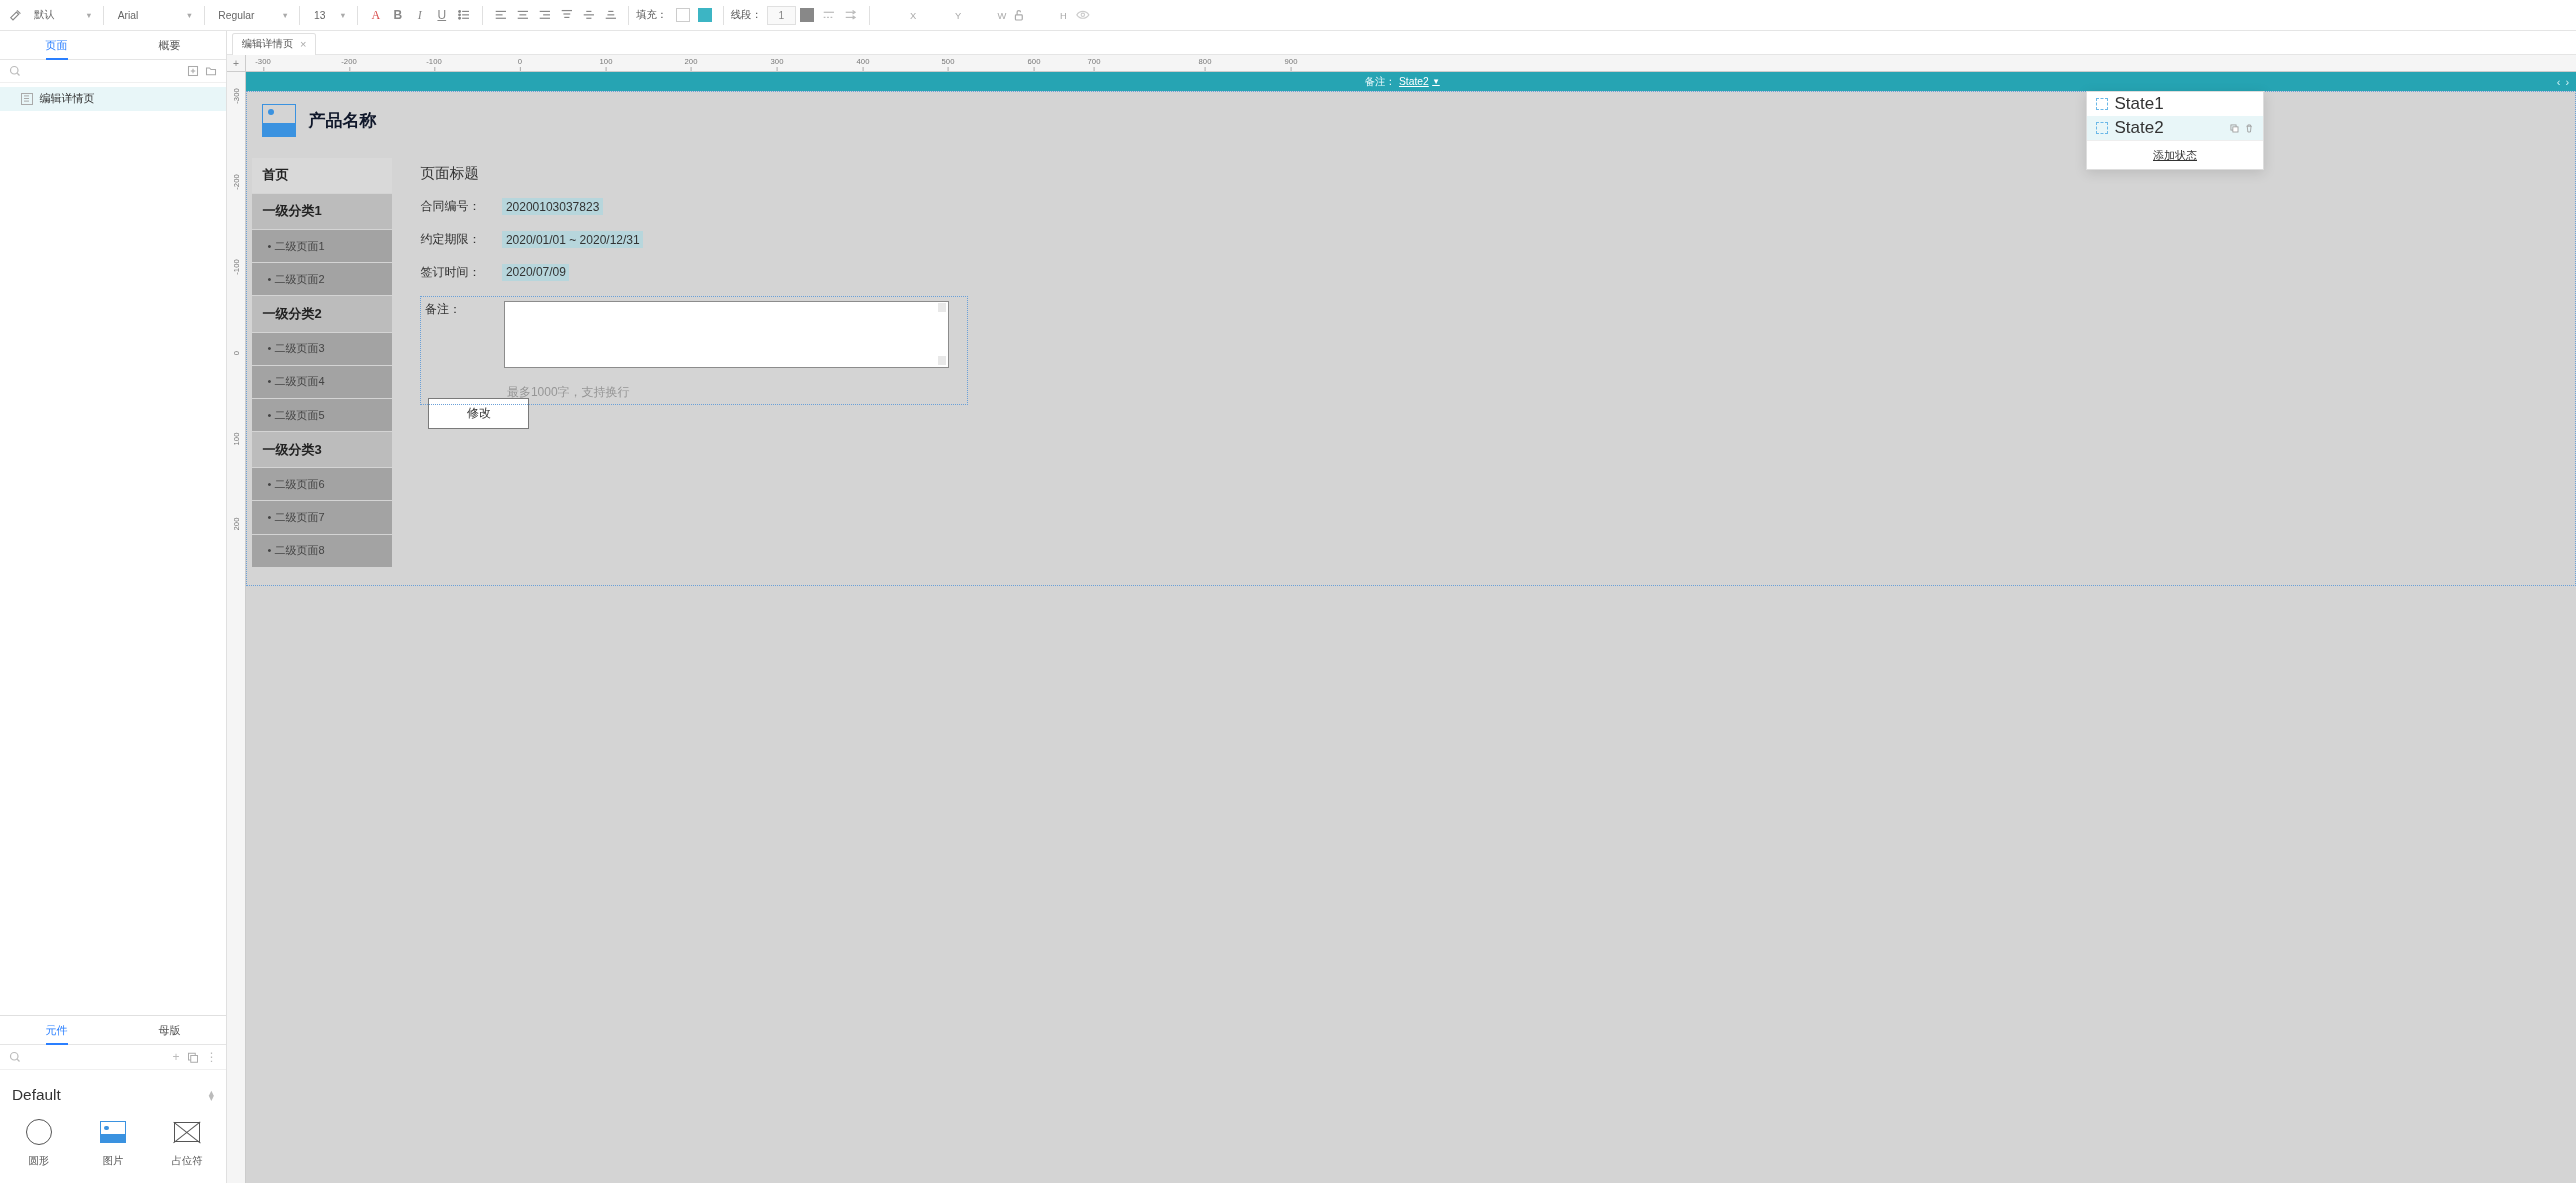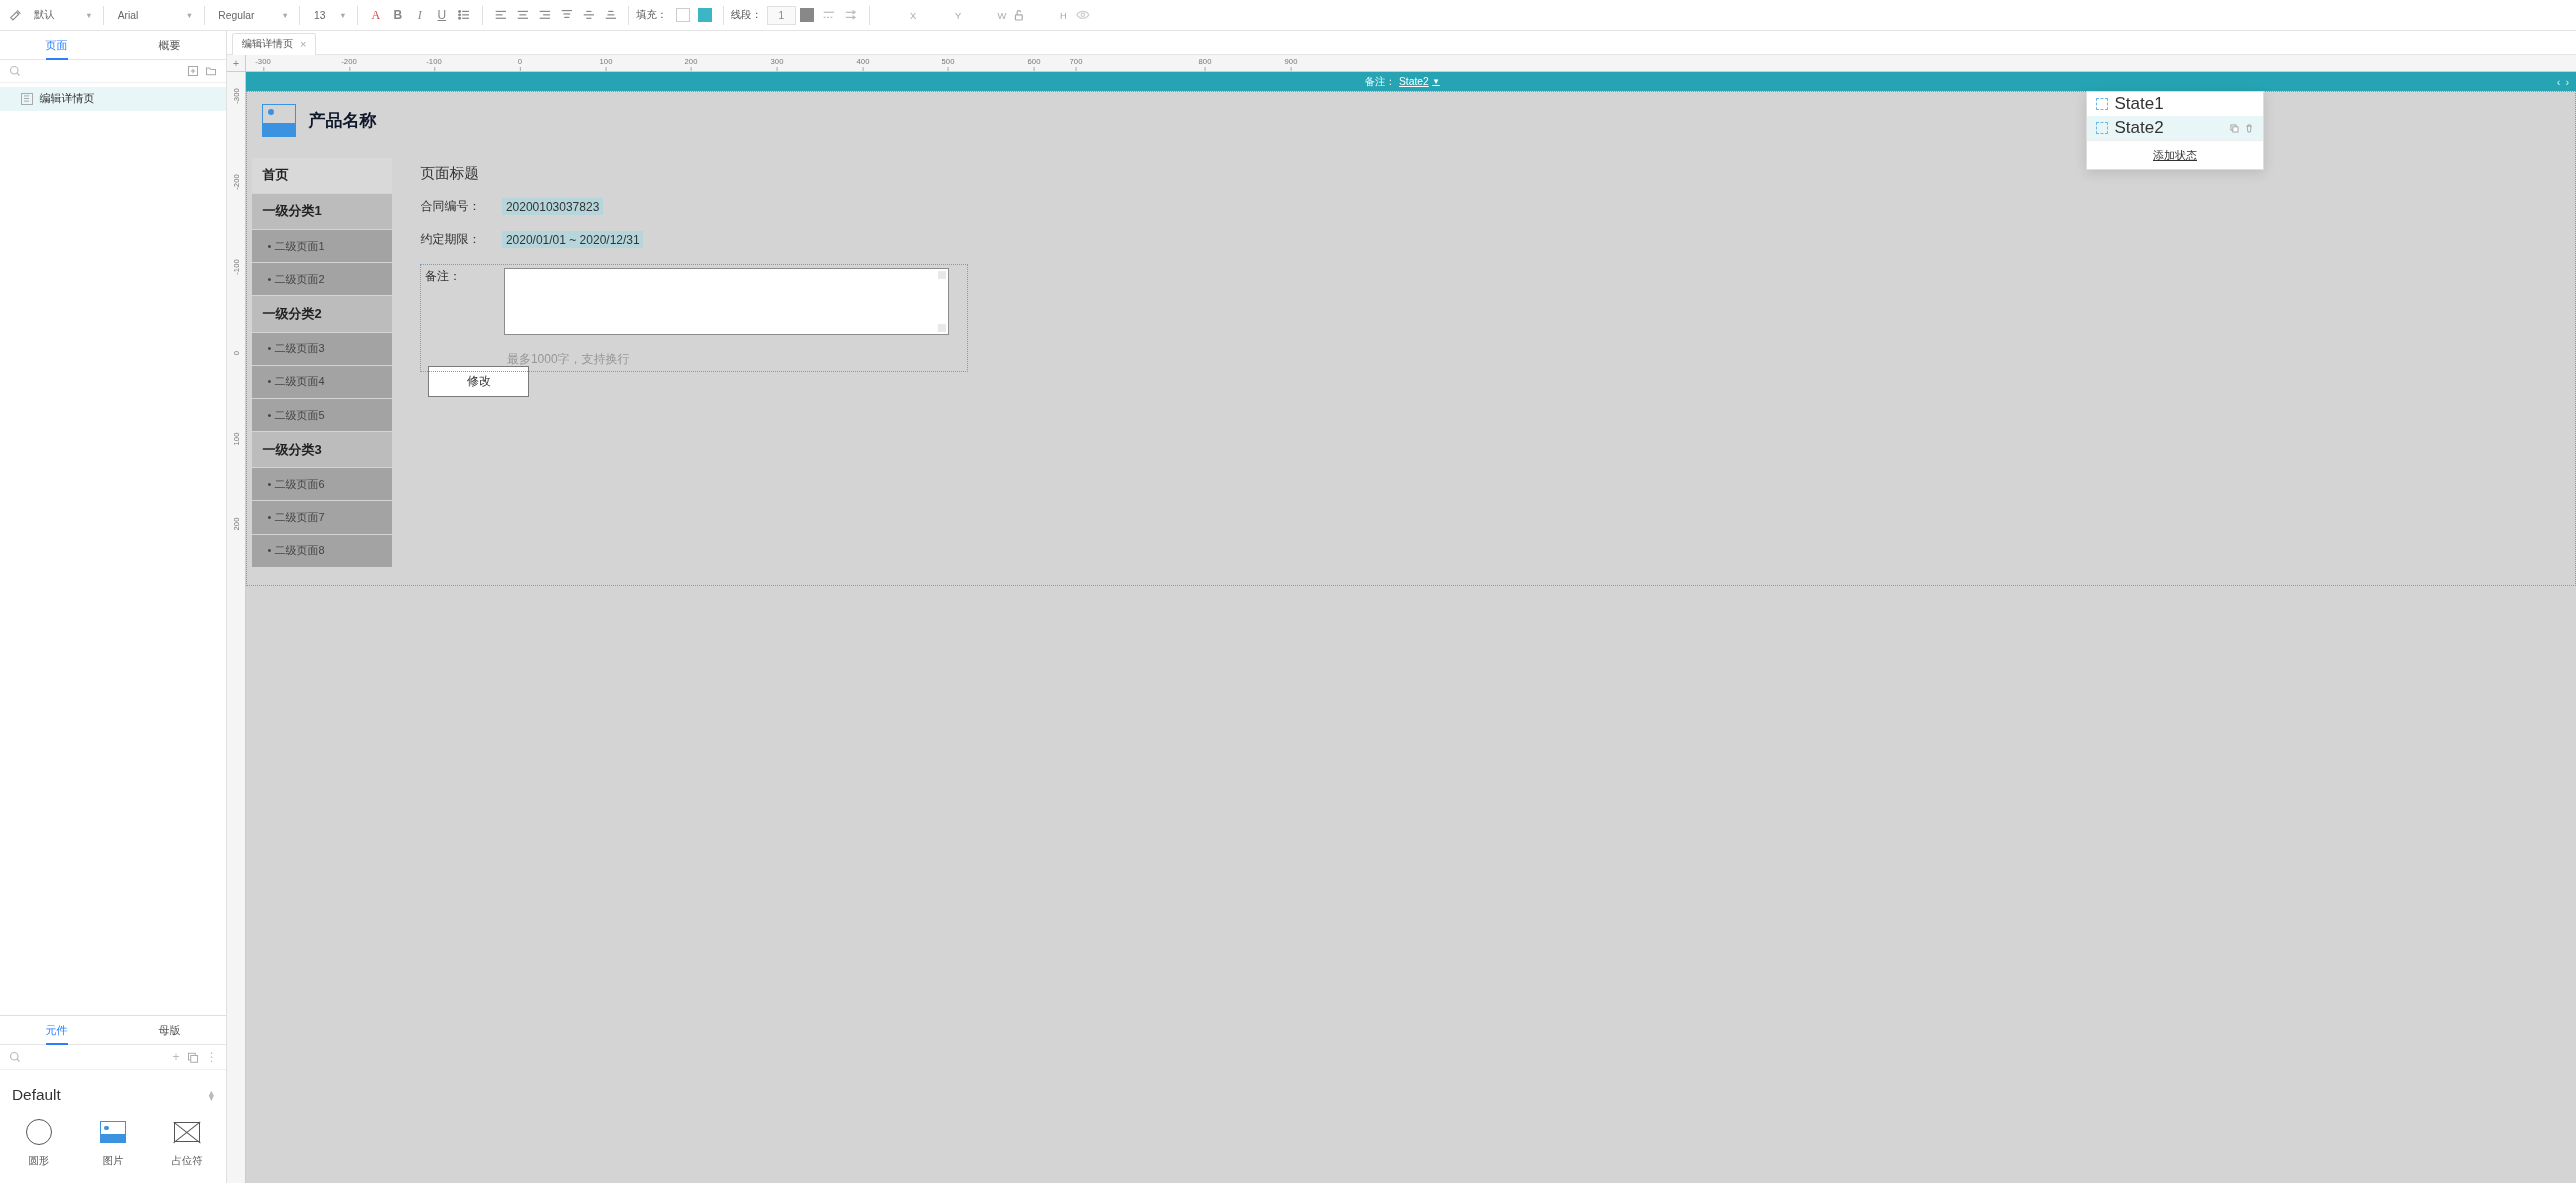--- a/index.html
+++ b/index.html
@@ -381,21 +381,21 @@
           <div class="tick" style="left: 17px;">-300</div>
           <div class="tick" style="left: 103px;">-200</div>
           <div class="tick" style="left: 188px;">-100</div>
           <div class="tick" style="left: 274px;">0</div>
           <div class="tick" style="left: 360px;">100</div>
           <div class="tick" style="left: 445px;">200</div>
           <div class="tick" style="left: 531px;">300</div>
           <div class="tick" style="left: 617px;">400</div>
           <div class="tick" style="left: 702px;">500</div>
           <div class="tick" style="left: 788px;">600</div>
-          <div class="tick" style="left: 830px;">700</div>
+          <div class="tick" style="left: 848px;">700</div>
           <div class="tick" style="left: 959px;">800</div>
           <div class="tick" style="left: 1045px; text-align: right;">900</div>
         </div>
       <div class="ruler-v" id="ruler-v">
           <div class="tick" style="top: 24px;">-300</div>
           <div class="tick" style="top: 110px;">-200</div>
           <div class="tick" style="top: 195px;">-100</div>
           <div class="tick" style="top: 281px;">0</div>
           <div class="tick" style="top: 367px;">100</div>
           <div class="tick" style="top: 452px;">200</div>
@@ -466,20 +466,24 @@
               <div class="proto-main">
                 <div class="pm-title">页面标题</div>
                 <div class="pm-row">
                   <div class="pm-lbl">合同编号：</div>
                   <div class="pm-val">20200103037823</div>
                 </div>
                 <div class="pm-row">
                   <div class="pm-lbl">约定期限：</div>
                   <div class="pm-val">2020/01/01 ~ 2020/12/31</div>
                 </div>
+                <div class="pm-row">
+                  <div class="pm-lbl">签订时间：</div>
+                  <div class="pm-val">2020/07/09</div>
+                </div>
 
                 <div class="pm-dp-border" style="width:548px;">
                   <div class="pm-note-sel">
                     <div class="pm-lbl" style="width:79px;">备注：</div>
                     <div style="position:relative;">
                       <div class="pm-note-box">
                         <div class="sb-btn" style="top:1.7px;"></div>
                         <div class="sb-btn" style="bottom:1.7px;"></div>
                       </div>
                     </div>

